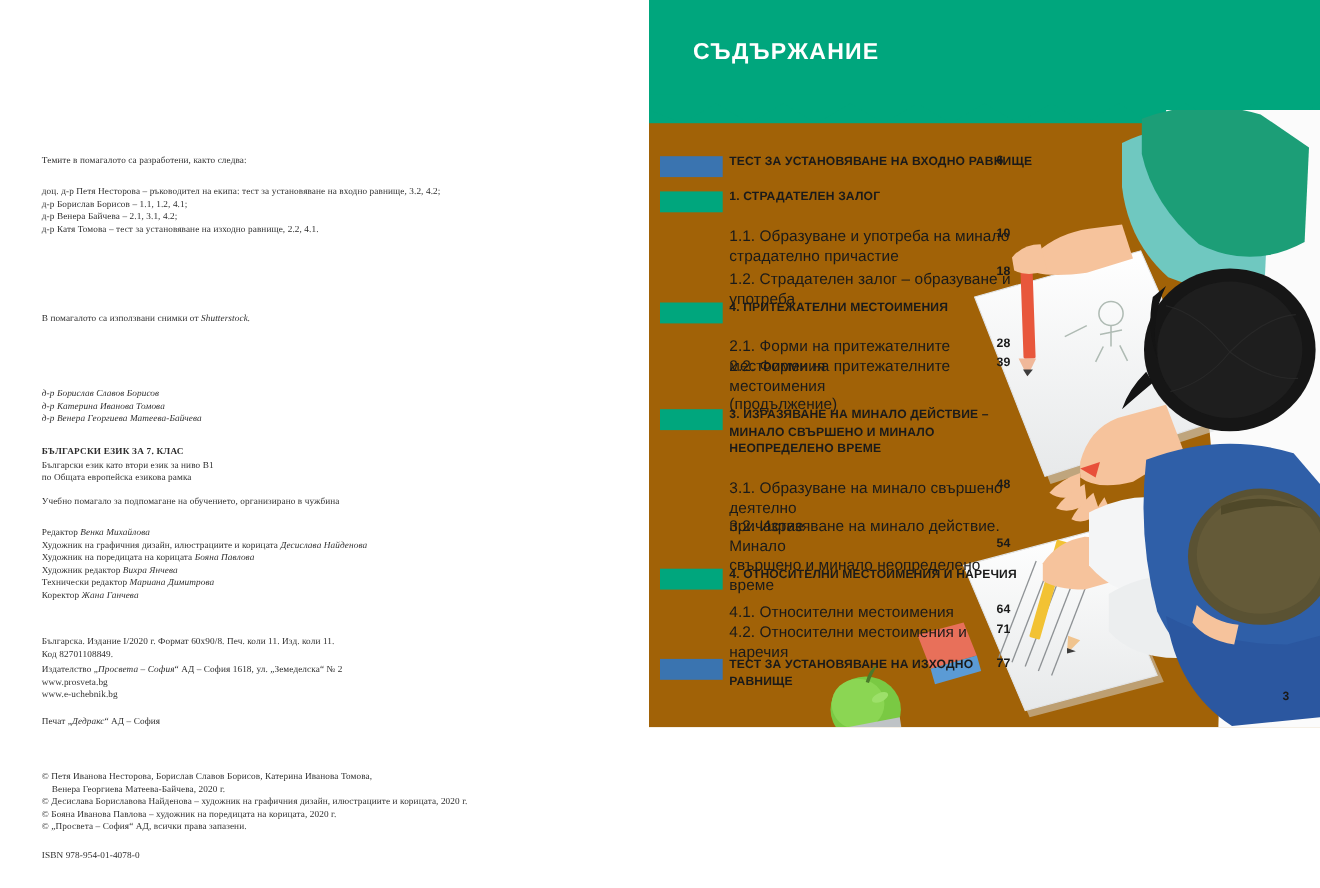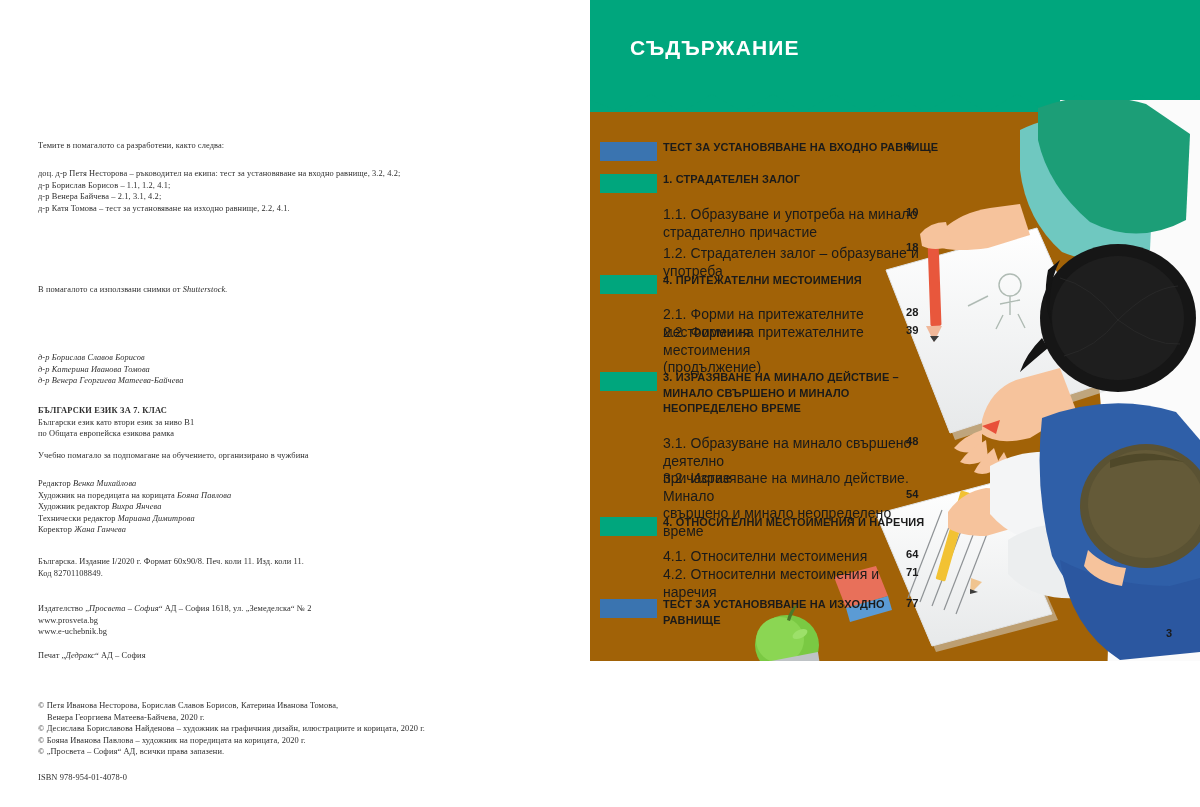--- a/index.html
+++ b/index.html
@@ -152,27 +152,28 @@
         <div class="ln">Български език като втори език за ниво В1</div>
         <div class="ln">по Общата европейска езикова рамка</div>
       </div>
 
       <div class="blk" style="top:450px;">
         <div class="ln">Учебно помагало за подпомагане на обучението, организирано в чужбина</div>
       </div>
 
       <div class="blk" style="top:478px;">
         <div class="ln"><span>Редактор </span><i>Венка Михайлова</i></div>
+        <div class="ln"><span>Художник на графичния дизайн, илюстрациите и корицата </span><i>Десислава Найденова</i></div>
         <div class="ln"><span>Художник на поредицата на корицата </span><i>Бояна Павлова</i></div>
         <div class="ln"><span>Художник редактор </span><i>Вихра Янчева</i></div>
         <div class="ln"><span>Технически редактор </span><i>Мариана Димитрова</i></div>
         <div class="ln"><span>Коректор </span><i>Жана Ганчева</i></div>
       </div>
 
-      <div class="blk" style="top:556px;">
+      <div class="blk" style="top:577px;">
         <div class="ln">Българска. Издание I/2020 г. Формат 60х90/8. Печ. коли 11. Изд. коли 11.</div>
         <div class="ln">Код 82701108849.</div>
       </div>
 
       <div class="blk" style="top:603px;">
         <div class="ln"><span>Издателство „</span><i>Просвета – София</i><span>“ АД – София 1618, ул. „Земеделска“ № 2</span></div>
         <div class="ln">www.prosveta.bg</div>
         <div class="ln">www.e-uchebnik.bg</div>
       </div>
 

